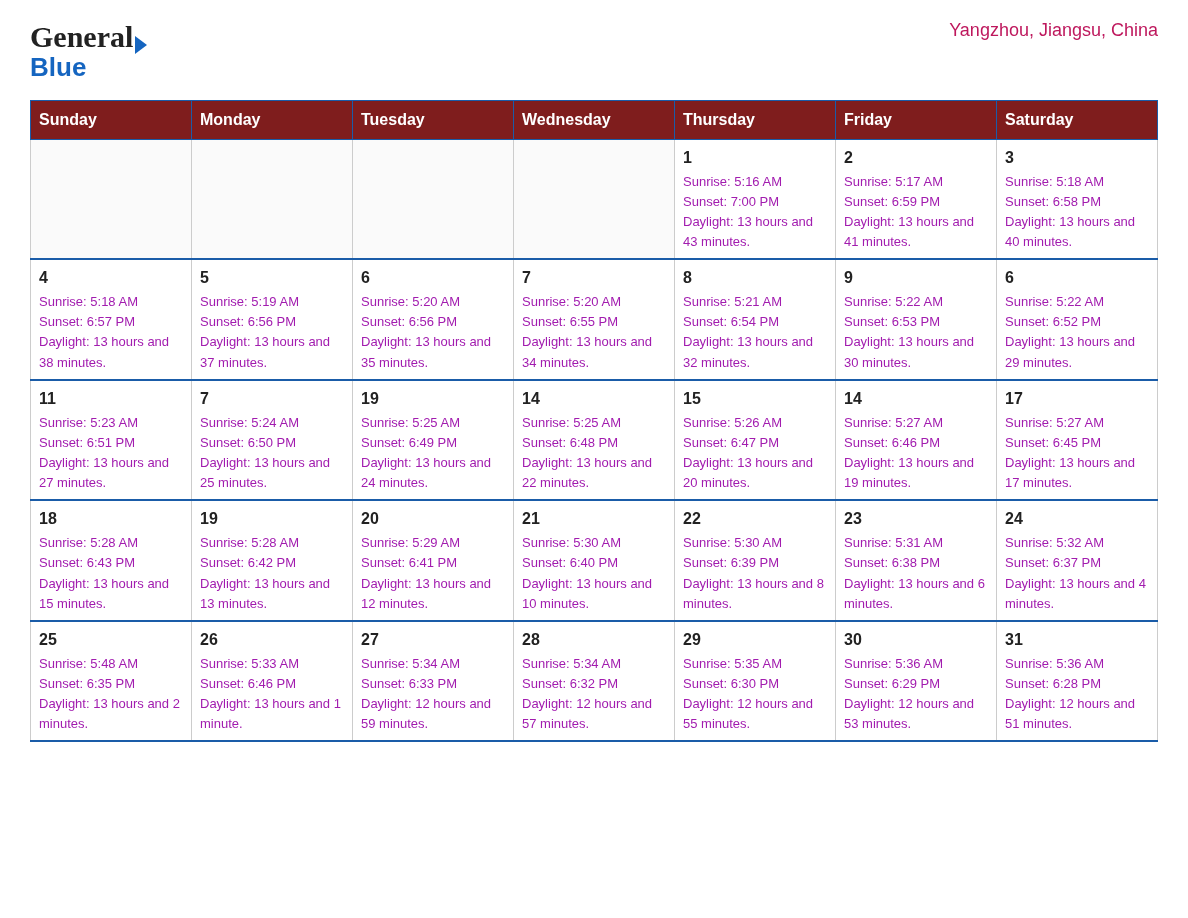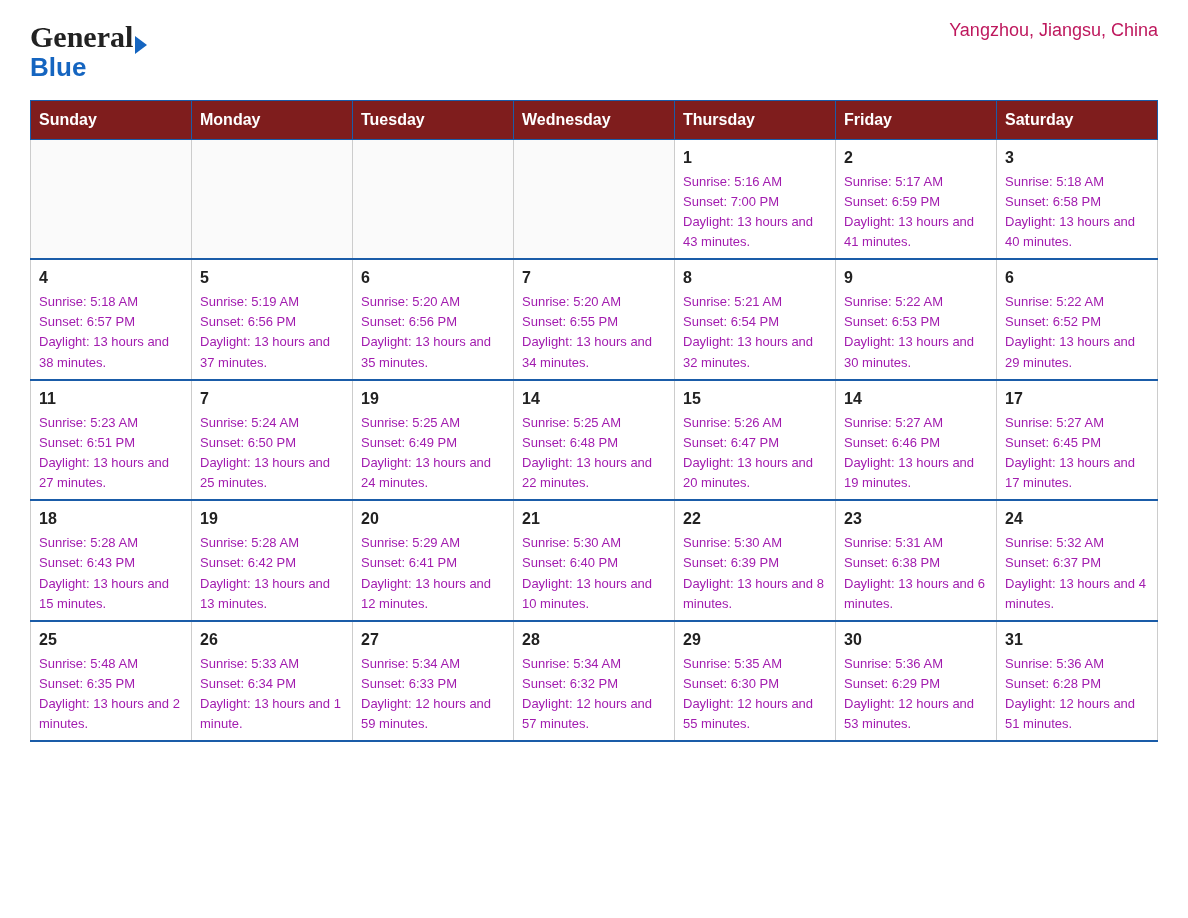--- a/index.html
+++ b/index.html
@@ -321,21 +321,21 @@
         <td>
           <span class="day-num">25</span>
           <div class="day-info">Sunrise: 5:48 AM
 Sunset: 6:35 PM
 Daylight: 13 hours
 and 2 minutes.</div>
         </td>
         <td>
           <span class="day-num">26</span>
           <div class="day-info">Sunrise: 5:33 AM
-Sunset: 6:34 PM
+Sunset: 6:46 PM
 Daylight: 13 hours
 and 1 minute.</div>
         </td>
         <td>
           <span class="day-num">27</span>
           <div class="day-info">Sunrise: 5:34 AM
 Sunset: 6:33 PM
 Daylight: 12 hours
 and 59 minutes.</div>
         </td>

